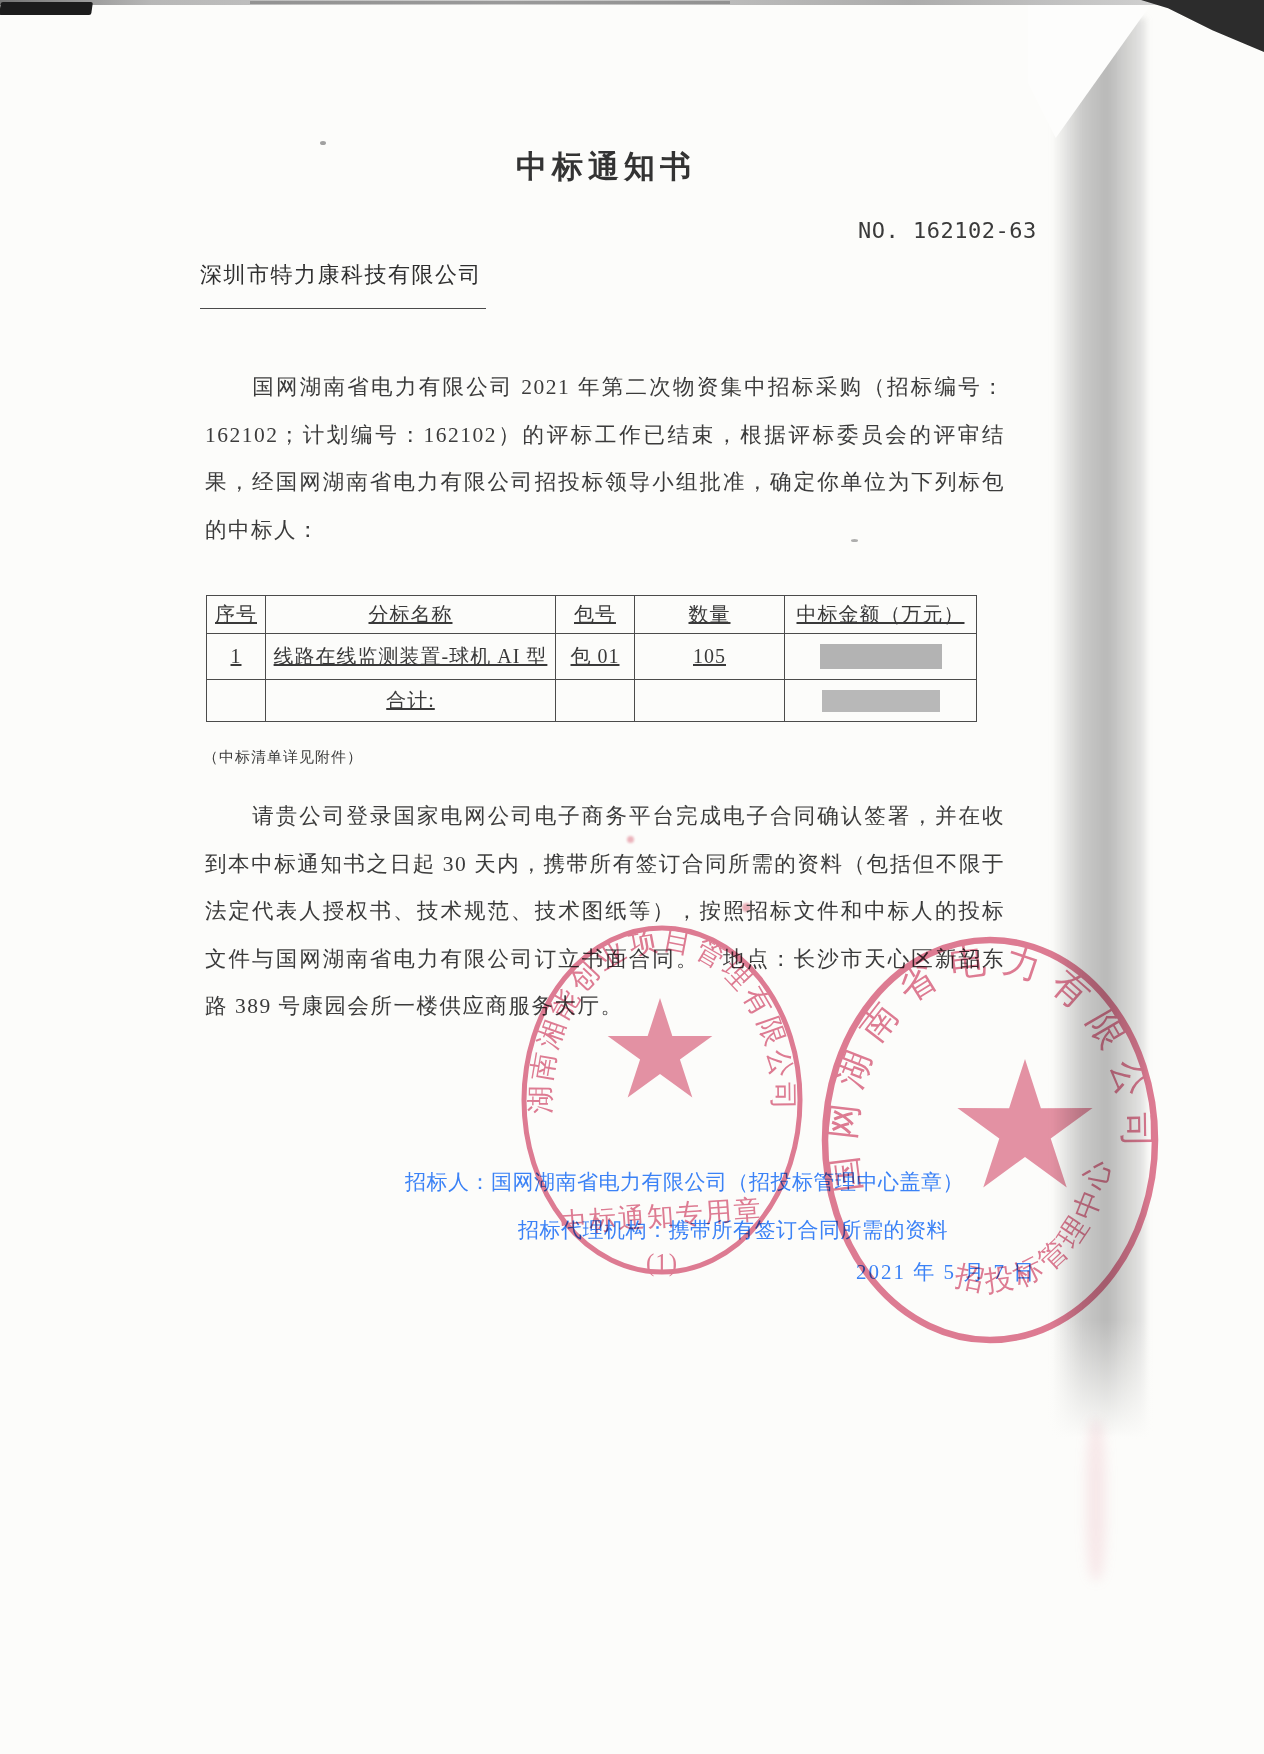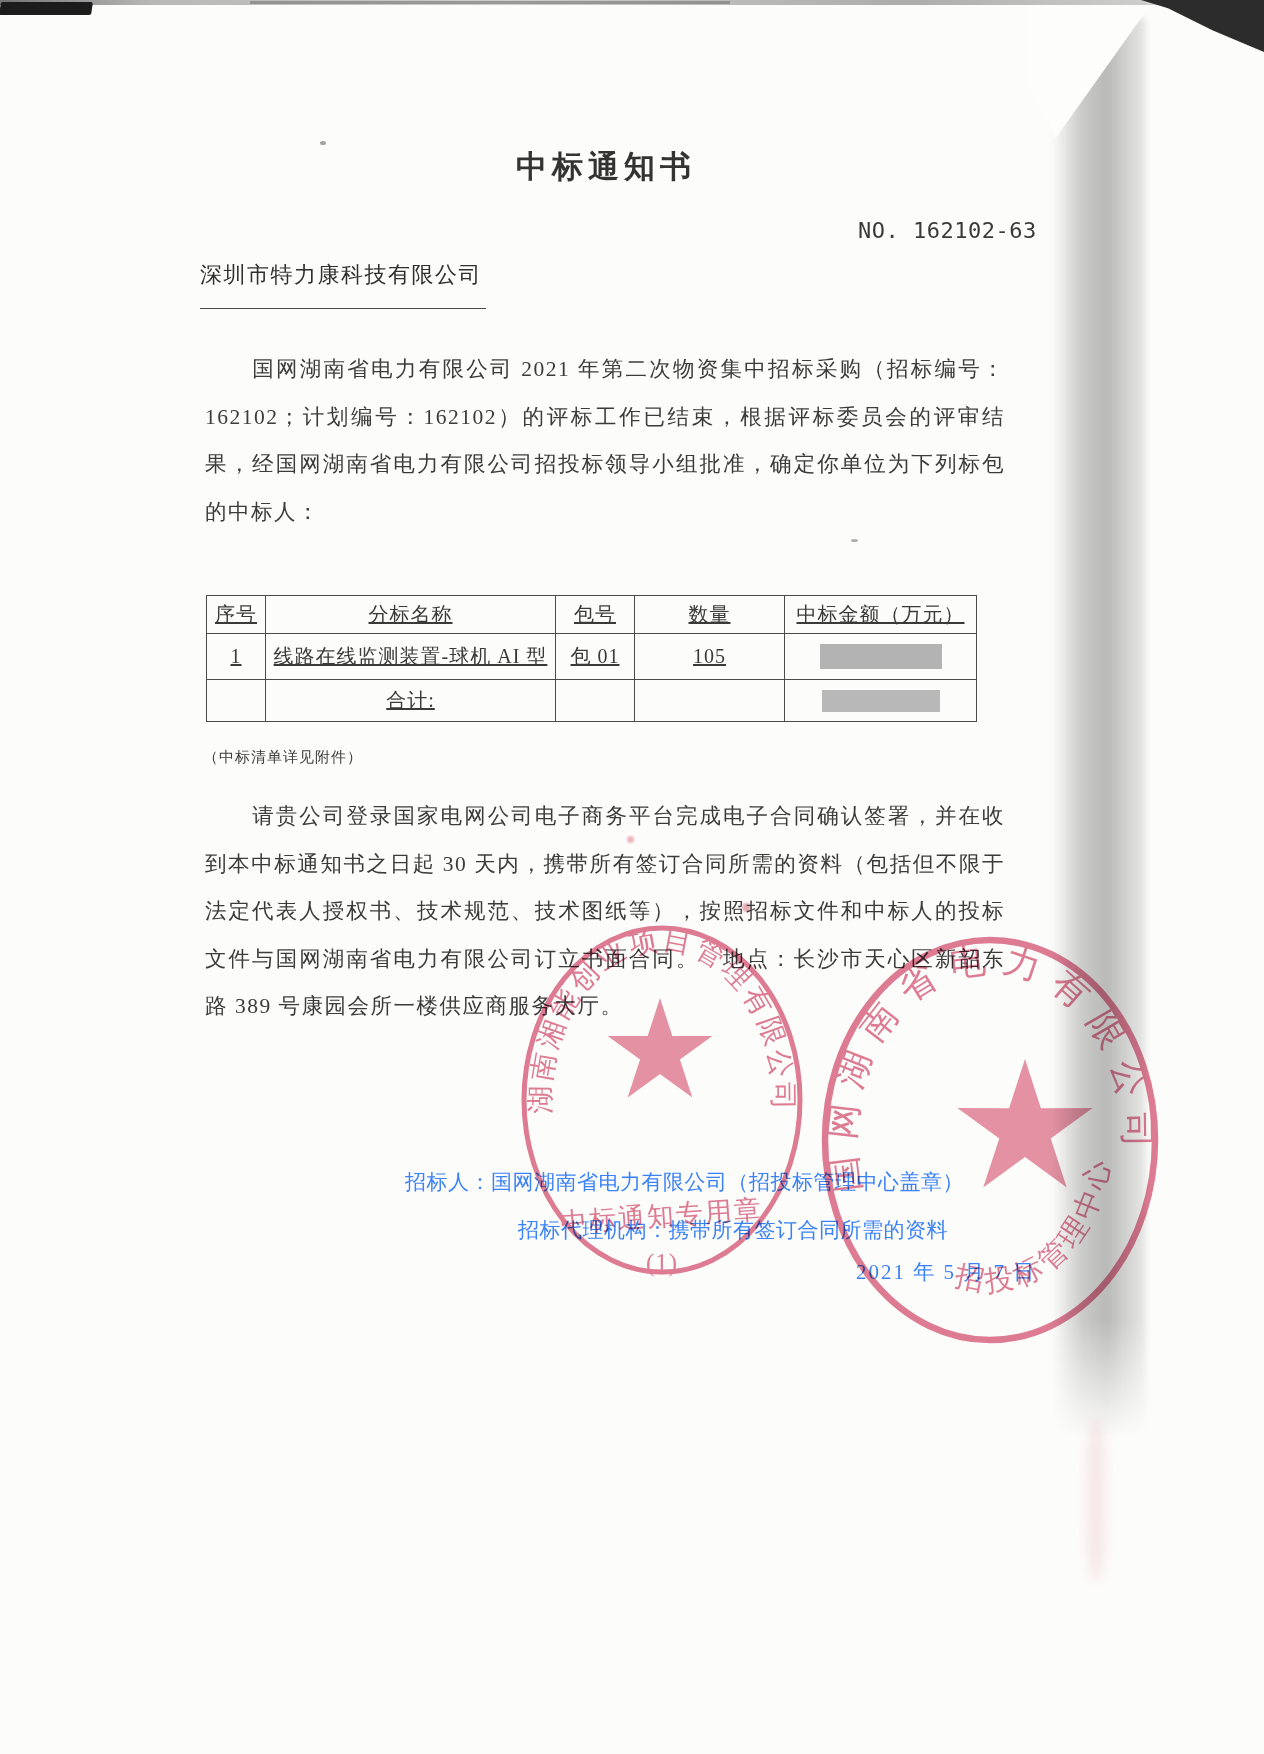--- a/index.html
+++ b/index.html
@@ -33,21 +33,21 @@
          background:rgba(225,130,150,.16); filter:blur(6px); }
   
   .title { position:absolute; left:6px; top:146px; width:1200px; text-align:center;
     font-size:31px; font-weight:600; letter-spacing:5px; color:#333; }
   .doc-no { position:absolute; left:858px; top:218px; font-family:"DejaVu Sans Mono","Liberation Mono",monospace;
     font-size:22px; letter-spacing:.5px; color:#3a3a3a; }
   .recipient { position:absolute; left:200px; top:260px; font-size:22px; font-weight:normal;
     letter-spacing:1.5px; border-bottom:1.6px solid #4a4a4a; padding:0 4px 18px 0; color:#2f2f2f; }
   .para { position:absolute; left:205px; width:800px; font-size:21.5px; line-height:47.5px;
     letter-spacing:1.5px; text-align:justify; text-indent:2.2em; color:#3b3b3b; }
-  .para1 { top:346px; }
+  .para1 { top:364px; }
   .para2 { top:793px; }
   .note { position:absolute; left:203px; top:748px; font-size:15px; letter-spacing:1px; }
   
   table.bid { position:absolute; left:206px; top:595px; border-collapse:collapse; table-layout:fixed;
     font-size:20px; color:#3a3a3a;text-decoration:underline; }
   table.bid td, table.bid th { border:1.6px solid #4b4b4b; text-align:center; font-weight:normal;
     padding:0 2px; letter-spacing:1px; overflow:hidden; }
   .c0{width:59px;} .c1{width:290px;} .c2{width:79px;} .c3{width:150px;} .c4{width:192px;}
   .rh{height:38px;} .r1{height:46px;} .r2{height:42px;}
   .redact { width:122px; height:25px; background:#b3b3b3; margin:0 auto; }

